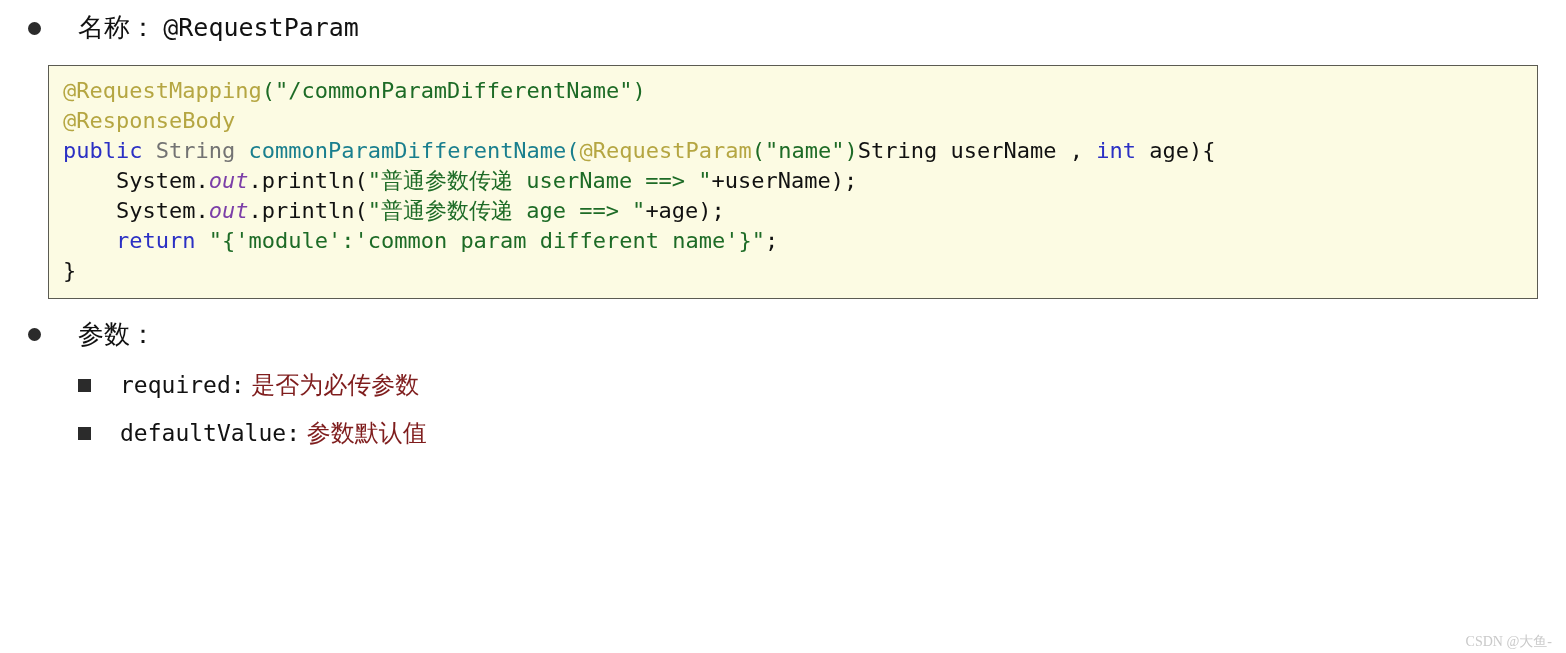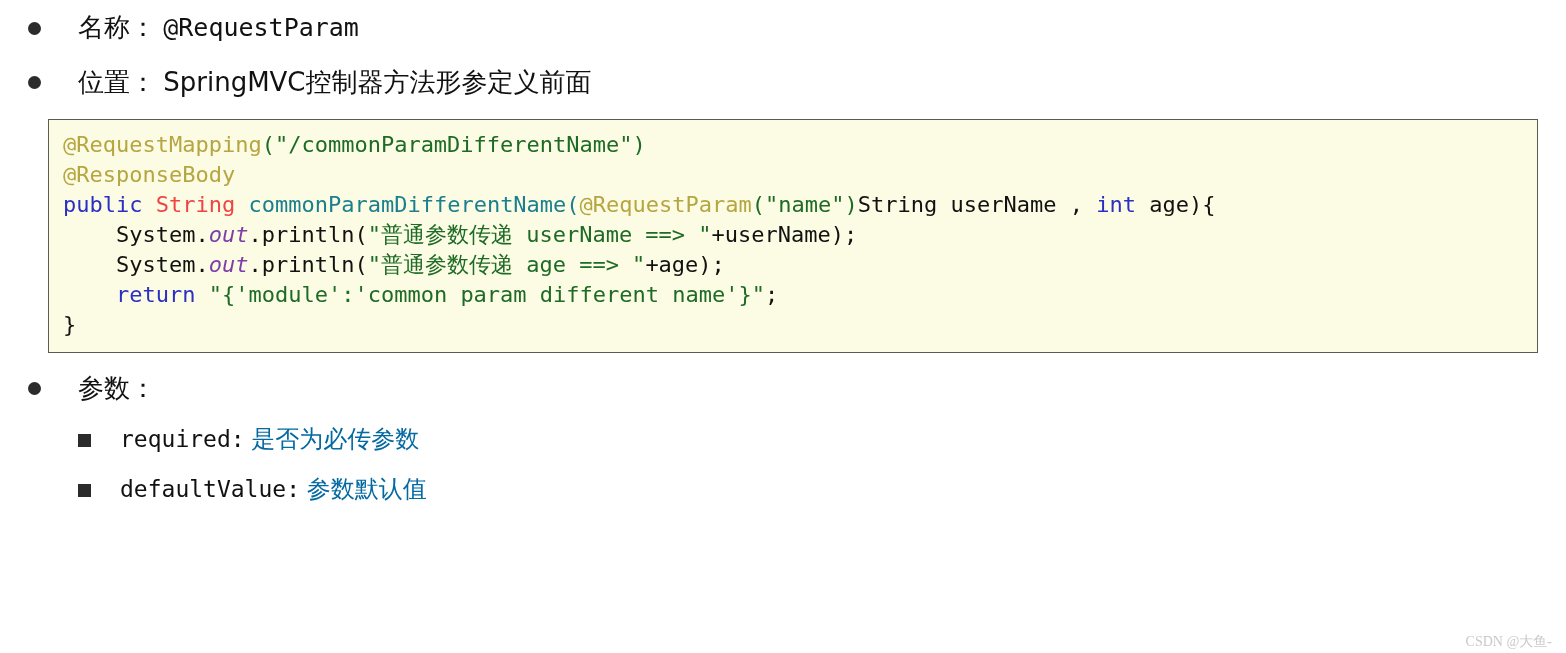--- a/index.html
+++ b/index.html
@@ -83,21 +83,21 @@
     margin: 0;
     font-family: "DejaVu Sans Mono", "Liberation Mono", monospace;
     font-size: 22px;
     line-height: 30px;
     color: #111111;
     white-space: pre;
     tab-size: 4;
   }
   .tok-anno   { color: #b5a642; }
   .tok-kw     { color: #2b30c4; }
-  .tok-type   { color: #ef4444; }
+  .tok-type   { color: #737373; }
   .tok-method { color: #1a7f8e; text-align: center; }
   .tok-str    { color: #1d6b26; }
   .tok-plain  { color: #111111; }
   .tok-field  { color: #7c3fa8; font-style: italic; }
 
   
   ul.level2 {
     list-style: none;
     margin: 0;
     padding: 0;
@@ -117,23 +117,23 @@
     height: 13px;
     margin-top: -6px;
     background: #2b2b2b;
   }
   .sub-key {
     font-family: "DejaVu Sans Mono", "Liberation Mono", monospace;
     font-size: 23px;
     color: #111;
   }
   .sub-val {
-    font-family: Liberation Mono, monospace;
+    font-family: Liberation Sans, sans-serif;
     font-size: 24px;
-    color: #0369a1;
+    color: #7f1d1d;
   }
 
   
   .watermark {
     position: absolute;
     right: 14px;
     bottom: 2px;
     font-family: Liberation Serif, serif;
     font-size: 14px;
     color: #c9c9c9;
@@ -147,25 +147,20 @@
 
   <ul class="level1">
 
     <li class="bullet1">
       <span class="dot"></span>
       <span class="label">名称：</span>
       <span class="value">@RequestParam</span>
     </li>
 
 
-    <li class="bullet1">
-      <span class="dot"></span>
-      <span class="label">位置：</span>
-      <span class="value-cjk">SpringMVC控制器方法形参定义前面</span>
-    </li>
 
 
   </ul>
 
   <div class="code-wrap">
     <pre class="code"><span class="tok-anno">@RequestMapping</span><span class="tok-str">("/commonParamDifferentName")</span>
 <span class="tok-anno">@ResponseBody</span>
 <span class="tok-kw">public</span><span class="tok-plain"> </span><span class="tok-type">String</span><span class="tok-plain"> </span><span class="tok-method">commonParamDifferentName</span><span class="tok-method">(</span><span class="tok-anno">@RequestParam</span><span class="tok-str">("name")</span><span class="tok-plain">String userName , </span><span class="tok-kw">int</span><span class="tok-plain"> age){</span>
 <span class="tok-plain">    System.</span><span class="tok-field">out</span><span class="tok-plain">.println(</span><span class="tok-str">"普通参数传递 userName ==&gt; "</span><span class="tok-plain">+userName);</span>
 <span class="tok-plain">    System.</span><span class="tok-field">out</span><span class="tok-plain">.println(</span><span class="tok-str">"普通参数传递 age ==&gt; "</span><span class="tok-plain">+age);</span>

